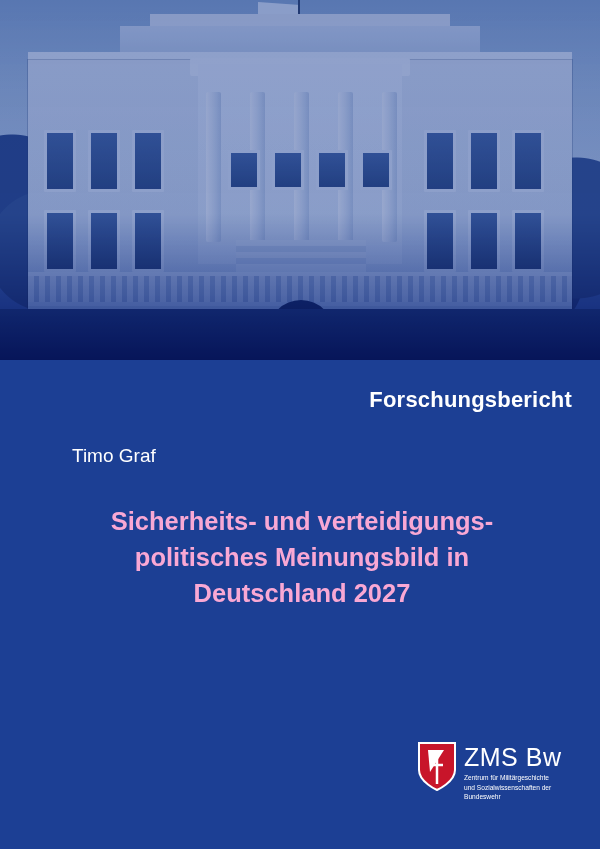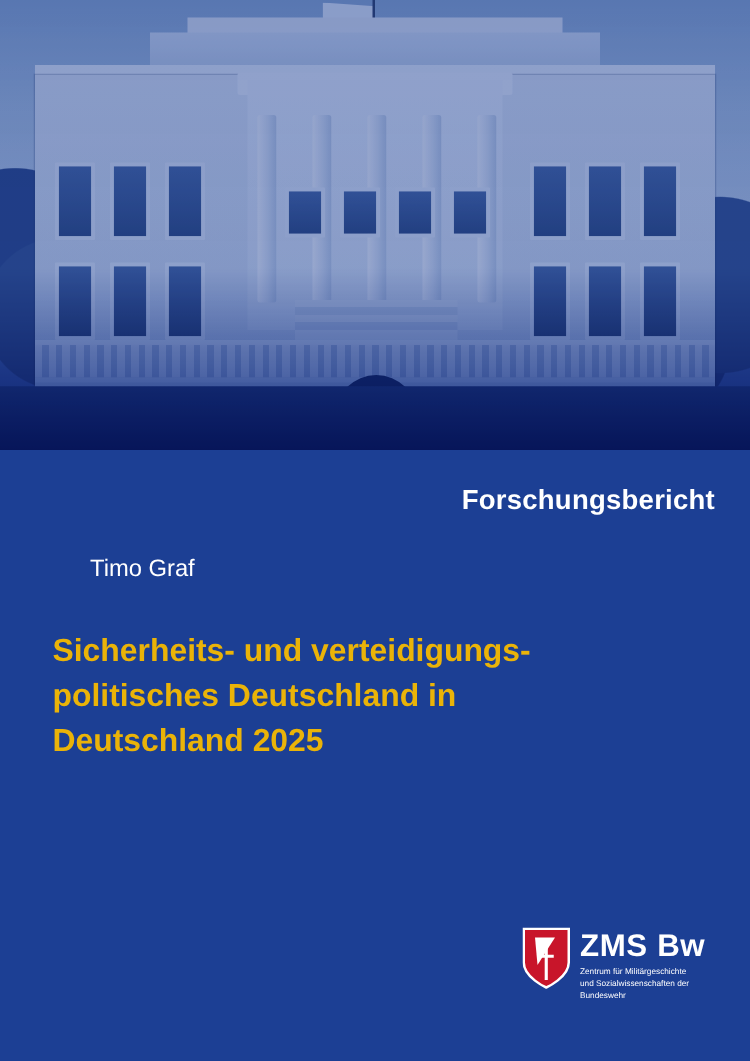--- a/index.html
+++ b/index.html
@@ -180,24 +180,25 @@
     color: #ffffff;
     font-size: 19px;
     font-weight: normal;
     margin-left: 28px;
   }
   .title {
     position: absolute;
     left: 42px;
     top: 143px;
     width: 520px;
-    color: #eab308;
+    color: #f9a8d4;
     font-size: 25.5px;
     font-weight: bold;
     line-height: 1.42;
+    text-align: center;
   }
   .subtitle {
     position: absolute;
     left: 44px;
     top: 313px;
     width: 520px;
     color: #ffffff;
     font-size: 18.5px;
     font-weight: bold;
   }
@@ -213,21 +214,21 @@
   .logo-shield {
     position: absolute;
     left: 0; top: 0;
     width: 38px; height: 50px;
   }
   .logo-zms {
     position: absolute;
     left: 46px; top: 1px;
     color: #ffffff;
     font-size: 25px;
-    font-weight: bold;
+    font-weight: normal;
     letter-spacing: .5px;
     white-space: nowrap;
   }
   .logo-sub {
     position: absolute;
     left: 46px; top: 31px;
     color: #ffffff;
     font-size: 6.6px;
     line-height: 1.45;
     width: 108px;
@@ -289,22 +290,22 @@
   <div class="panel">
 
     <div class="series">
       <div>Forschungsbericht</div>
     </div>
 
     <div class="author">Timo Graf</div>
 
     <div class="title">
       <div>Sicherheits- und verteidigungs-</div>
-      <div>politisches Deutschland in</div>
-      <div>Deutschland 2025</div>
+      <div>politisches Meinungsbild in</div>
+      <div>Deutschland 2027</div>
     </div>
 
 
     <div class="logo">
       <svg class="logo-shield" viewBox="0 0 38 50">
         <path d="M1 1 H37 V28 C37 40 19 48 19 48 C19 48 1 40 1 28 Z" fill="#c8152a" stroke="#ffffff" stroke-width="2"></path>
         <path d="M10 8 L26 8 L12 30 Z" fill="#ffffff"></path>
         <path d="M19 16 L19 42" stroke="#ffffff" stroke-width="2.5"></path>
         <path d="M13 23 L25 23" stroke="#ffffff" stroke-width="2.5"></path>
       </svg>

